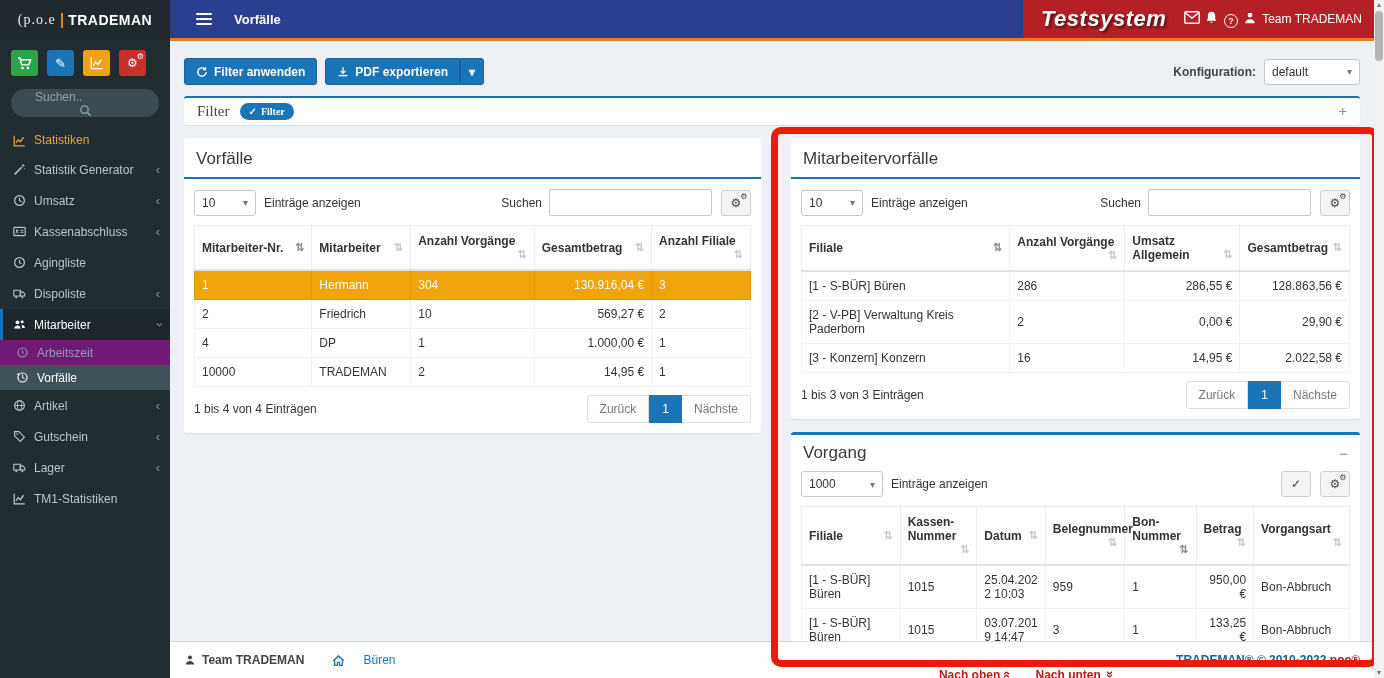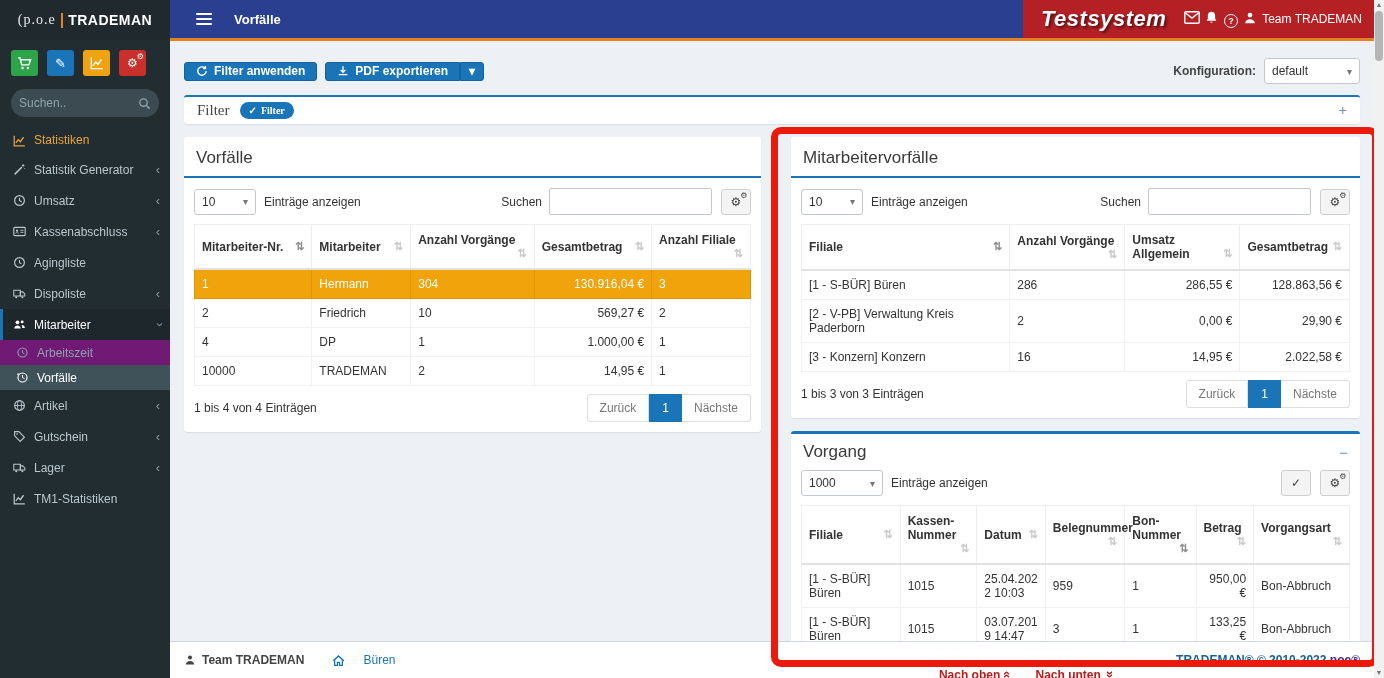--- a/index.html
+++ b/index.html
@@ -7,21 +7,21 @@
   body { font-family:"Liberation Sans", sans-serif; background:#edf0f4; position:relative; color:#333; }
 
   
   #sidebar { position:absolute; left:0; top:0; width:170px; height:678px; background:#222d32; z-index:10; }
   .logo { height:40px; background:#20292e; display:flex; align-items:center; justify-content:center; gap:4px; }
   .logo .poe { color:#e9edef; font-family:"Liberation Serif", serif; font-size:14px; letter-spacing:1px; }
   .logo .pipe { color:#e8821c; font-weight:bold; font-size:16px; }
   .logo .tm { color:#fff; font-weight:bold; font-size:14px; letter-spacing:.5px; }
   .quick-row { display:flex; gap:9px; padding:10px 11px 4px 11px; }
   .qbtn { width:27px; height:26px; border-radius:3px; border:none; display:flex; align-items:center; justify-content:center; color:#fff; font-size:13px; cursor:pointer; }
-  .side-search { margin:9px 11px; background:#3c4b52; border-radius:14px; height:28px; display:flex; align-items:center; padding:0 8px; }
+  .side-search { margin:9px 11px; background:#3c4b52; border-radius:14px; height:28px; display:flex; align-items:center; padding:0 8px;flex-direction:column; }
   .side-search input { flex:1; background:transparent; border:none; outline:none; color:#ccc; font-size:12px; width:100px; }
   .side-search input::placeholder { color:#90a4ab; }
   .side-search .mag { color:#90a4ab; }
   .nav { margin-top:6px; }
   .nav-item { display:flex; align-items:center; gap:8px; padding:0 10px; height:31px; color:#b8c7ce; font-size:12px; cursor:pointer; border-left:3px solid transparent; }
   .nav-item .lbl { flex:1; }
   .nav-item .chev { color:#8a9ba3; font-size:13px; }
   .nav-item.hdr { color:#e8a33d; height:28px; }
   .nav-item.active-parent { background:#1e282c; color:#fff; border-left:3px solid #1a74b8; }
   .submenu { background:#701a75; }
@@ -45,21 +45,21 @@
 
   
   #scrollbar { position:absolute; right:0; top:0; width:10px; height:678px; background:#f1f1f1; z-index:45; }
   #scrollbar .arr { height:10px; color:#777; font-size:7px; text-align:center; line-height:10px; }
   #scrollbar .thumb { position:absolute; top:11px; left:1px; width:8px; height:50px; background:#b5b5b5; border-radius:4px; }
   #scrollbar .arr.down { position:absolute; bottom:0; width:10px; }
 
   
   #content { position:absolute; left:170px; top:44px; width:1204px; height:634px; padding:14px 14px 0 14px; }
   .toolbar { display:flex; align-items:center; }
-  .btn-blue { background:#1a74b8; border:1px solid #15639e; color:#fff; font-size:12px; font-weight:bold; height:19px; padding:0 11px; border-radius:3px; cursor:pointer; display:inline-flex; align-items:center; gap:6px; }
+  .btn-blue { background:#1a74b8; border:1px solid #15639e; color:#fff; font-size:12px; font-weight:bold; height:27px; padding:0 11px; border-radius:3px; cursor:pointer; display:inline-flex; align-items:center; gap:6px; }
   .split { display:inline-flex; margin-left:8px; }
   .split .main { border-radius:3px 0 0 3px; }
   .split .caretp { border-radius:0 3px 3px 0; border-left:1px solid #15639e; padding:0 8px; }
   .cfg { margin-left:auto; display:flex; align-items:center; gap:8px; }
   .cfg .cfg-lbl { font-size:12px; font-weight:bold; color:#444; }
   .selectbox { background:#fff; border:1px solid #c3c8ce; border-radius:3px; height:26px; display:flex; align-items:center; padding:0 7px; font-size:12px; color:#333; cursor:pointer; }
   .selectbox .car { margin-left:auto; color:#777; font-size:10px; padding-left:14px; }
   .cfg .selectbox { width:96px; }
 
   .filter-panel { margin-top:11px; background:#fff; border-radius:3px; border-top:2px solid #1a74b8; padding:5px 13px; display:flex; box-shadow:0 1px 1px rgba(0,0,0,.08);font-family:Liberation Serif, serif; }
@@ -110,21 +110,21 @@
   
   #footer { position:absolute; left:170px; right:10px; bottom:0; height:37px; background:#fff; border-top:1px solid #d2d6de; z-index:20; display:flex; align-items:center; padding:0 14px; font-size:12px; }
   #footer .fuser { font-weight:bold; color:#444; display:flex; align-items:center; gap:6px; }
   #footer .floc { margin-left:28px; color:#1a74b8; display:flex; align-items:center; gap:18px; cursor:pointer; }
   #footer .jump { color:#b91c1c; font-weight:bold; margin-left:auto; cursor:pointer; display:flex; align-items:flex-end; gap:4px;margin-top:28px; }
   #footer .jump2 { margin-left:24px; }
   .dchev { display:inline-block; font-size:13px; font-weight:bold; }
   .dchev.up { transform:rotate(90deg); }
   .dchev.down { transform:rotate(-90deg); }
   #footer .copyr { margin-left:64px; font-weight:bold; color:#15639e; white-space:nowrap; }
-  #footer .copyr .poe2 { color:#4c1d95; }
+  #footer .copyr .poe2 { color:#b91c1c; }
 
   
   #red-box { position:absolute; left:771px; top:127px; width:608px; height:540px; border:7px solid #ea1a0d; border-radius:10px; z-index:40; pointer-events:none; }
 
   svg.ic { display:block; }
 </style>
 </head>
 <body>
 
 <div id="sidebar">

